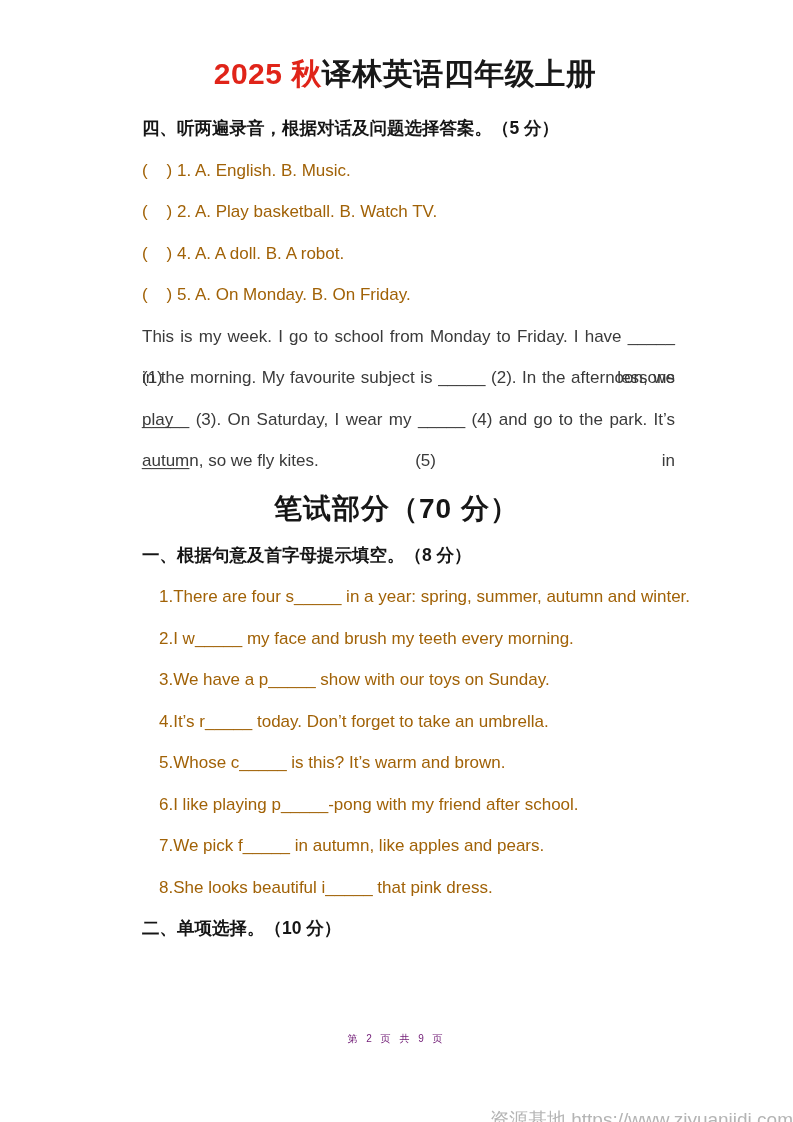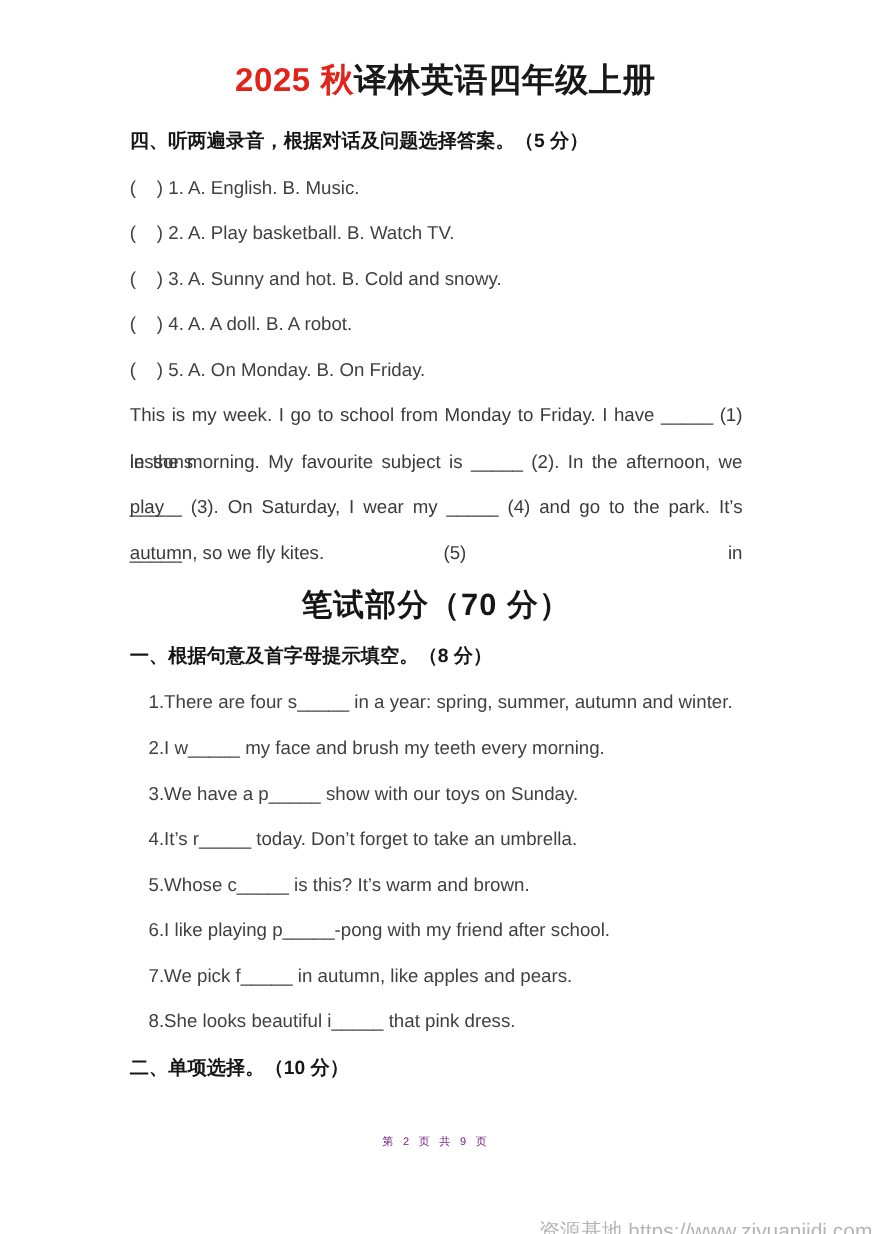--- a/index.html
+++ b/index.html
@@ -26,30 +26,31 @@
   }
   .doc-title .red {
     color: #e02419;
   }
   .content {
     padding: 0 118px;
   }
   .row {
     line-height: 41.5px;
     height: 41.5px;
+    margin-left: 24px;
   }
   .heading {
     font-size: 17.5px;
     font-weight: 700;
     color: #161616;
     white-space: nowrap;
   }
   .item {
     font-size: 17px;
-    color: #404040;
+    color: #a16207;
     white-space: pre;
   }
   .indent {
     padding-left: 17px;
   }
   .para {
     font-size: 17px;
     color: #3a3a3a;
   }
   .justify {
@@ -93,21 +94,20 @@
 <div class="page">
 
   <h1 class="doc-title"><span class="red">2025 秋</span><span>译林英语四年级上册</span></h1>
 
   <div class="content">
 
     <div class="row heading">四、听两遍录音，根据对话及问题选择答案。（5 分）</div>
 
     <div class="row item">(    ) 1. A. English. B. Music.</div>
     <div class="row item">(    ) 2. A. Play basketball. B. Watch TV.</div>
-    <div class="row item">(    ) 3. A. Sunny and hot. B. Cold and snowy.</div>
     <div class="row item">(    ) 4. A. A doll. B. A robot.</div>
     <div class="row item">(    ) 5. A. On Monday. B. On Friday.</div>
 
 
     <div class="row para justify">This is my week. I go to school from Monday to Friday. I have _____ (1) lessons</div>
     <div class="row para justify">in the morning. My favourite subject is _____ (2). In the afternoon, we play</div>
     <div class="row para justify">_____ (3). On Saturday, I wear my _____ (4) and go to the park. It’s _____ (5) in</div>
     <div class="row para">autumn, so we fly kites.</div>
 
     <div class="big-heading">笔试部分（70 分）</div>

